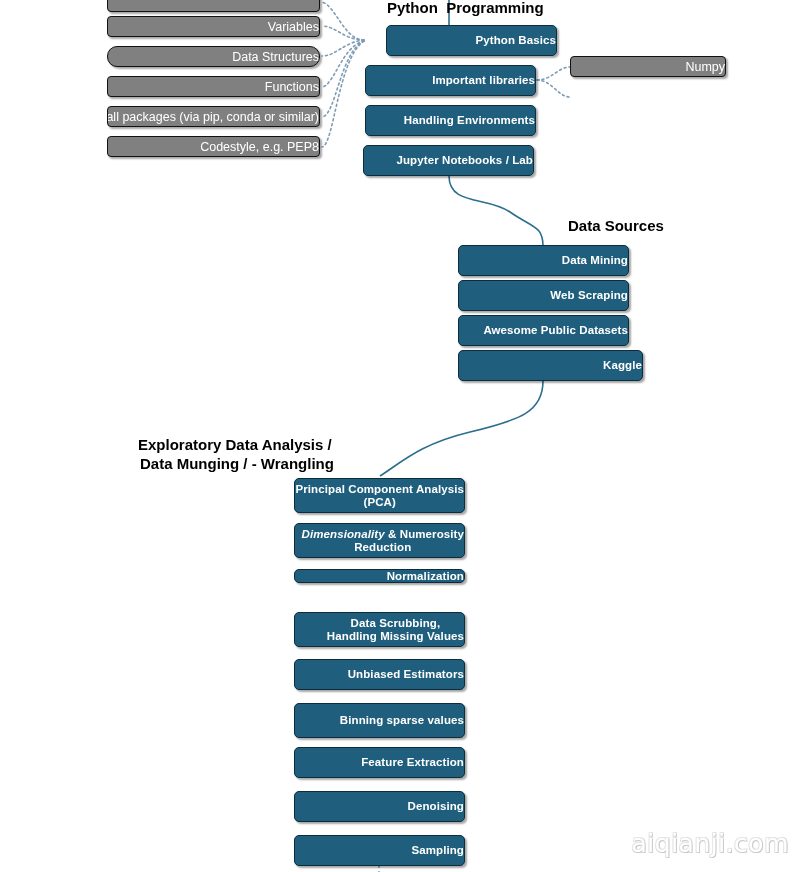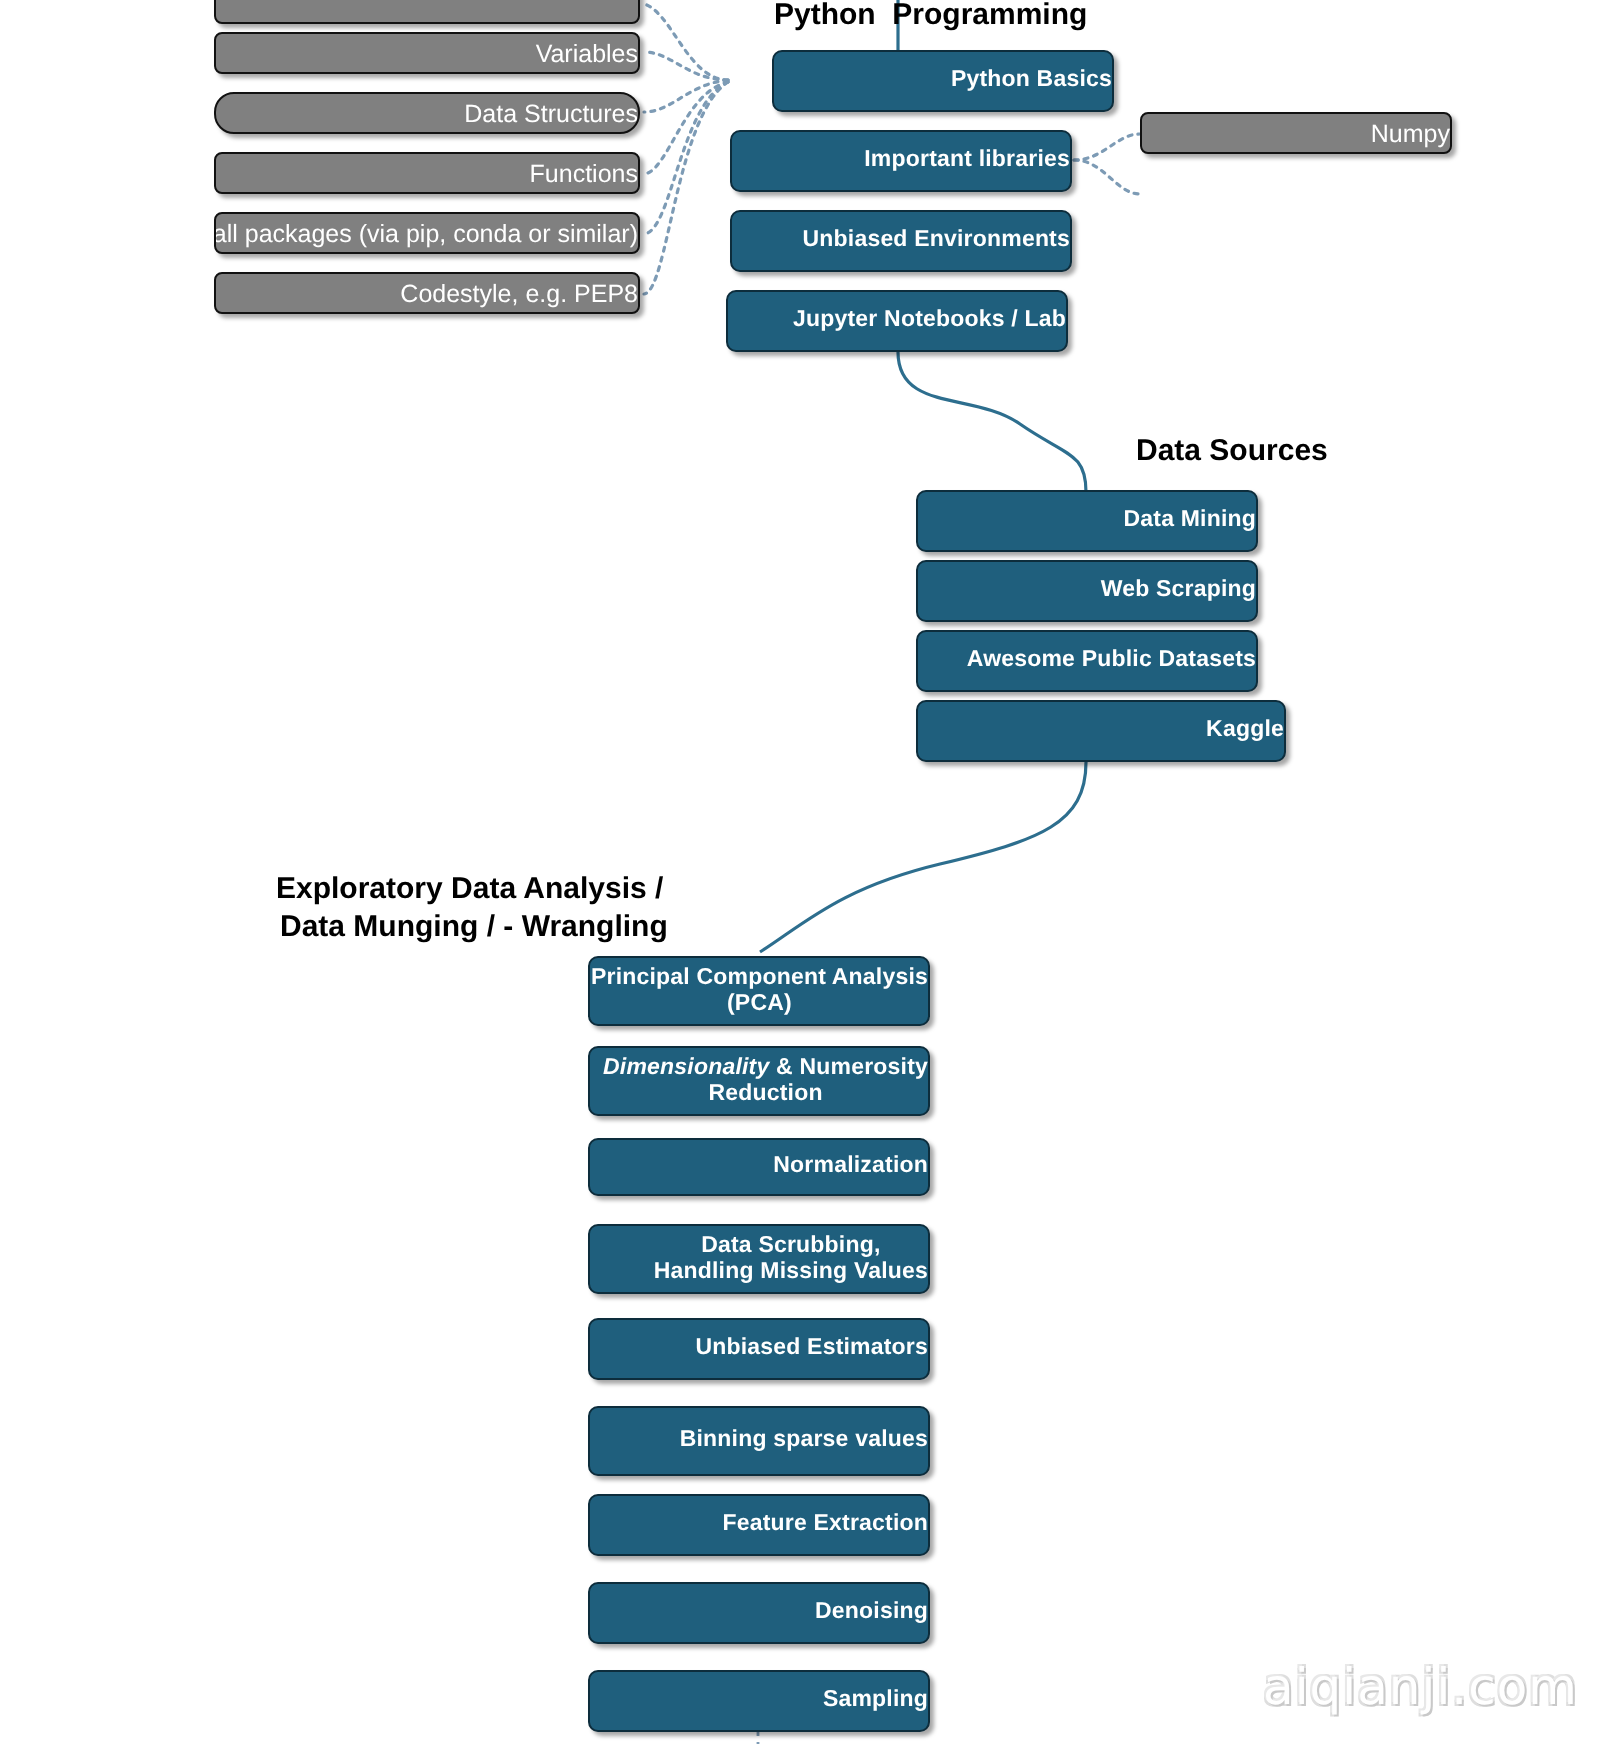--- a/index.html
+++ b/index.html
@@ -133,21 +133,21 @@
 
   <div class="node blue" style="left:386px;top:25px;width:171px;height:31px;">
     <span>Python Basics</span>
   </div>
 
   <div class="node blue" style="left:365px;top:65px;width:171px;height:31px;">
     <span>Important libraries</span>
   </div>
 
   <div class="node blue" style="left:365px;top:105px;width:171px;height:31px;">
-    <span>Unbiased Environments</span>
+    <span>Handling Environments</span>
   </div>
 
   <div class="node blue" style="left:363px;top:145px;width:171px;height:31px;">
     <span>Jupyter Notebooks / Lab</span>
   </div>
 
   <div class="node gray" style="left:570px;top:56px;width:156px;height:21px;">
     <span class="lbl">Numpy</span>
   </div>
 
@@ -171,21 +171,21 @@
   <div class="node blue" style="left:294px;top:478px;width:171px;height:35px;">
     <span>Principal Component Analysis
 (PCA)</span>
   </div>
 
   <div class="node blue" style="left:294px;top:523px;width:171px;height:35px;">
     <span><span class="italic">Dimensionality</span><span> &amp; Numerosity
 Reduction</span></span>
   </div>
 
-  <div class="node blue" style="left:294px;top:569px;width:171px;height:29px;padding-left:30px;">
+  <div class="node blue" style="left:294px;top:569px;width:171px;height:14px;padding-left:30px;">
     <span>Normalization</span>
   </div>
 
   <div class="node blue" style="left:294px;top:612px;width:171px;height:35px;">
     <span>Data Scrubbing,
 Handling Missing Values</span>
   </div>
 
   <div class="node blue" style="left:294px;top:659px;width:171px;height:31px;">
     <span>Unbiased Estimators</span>

